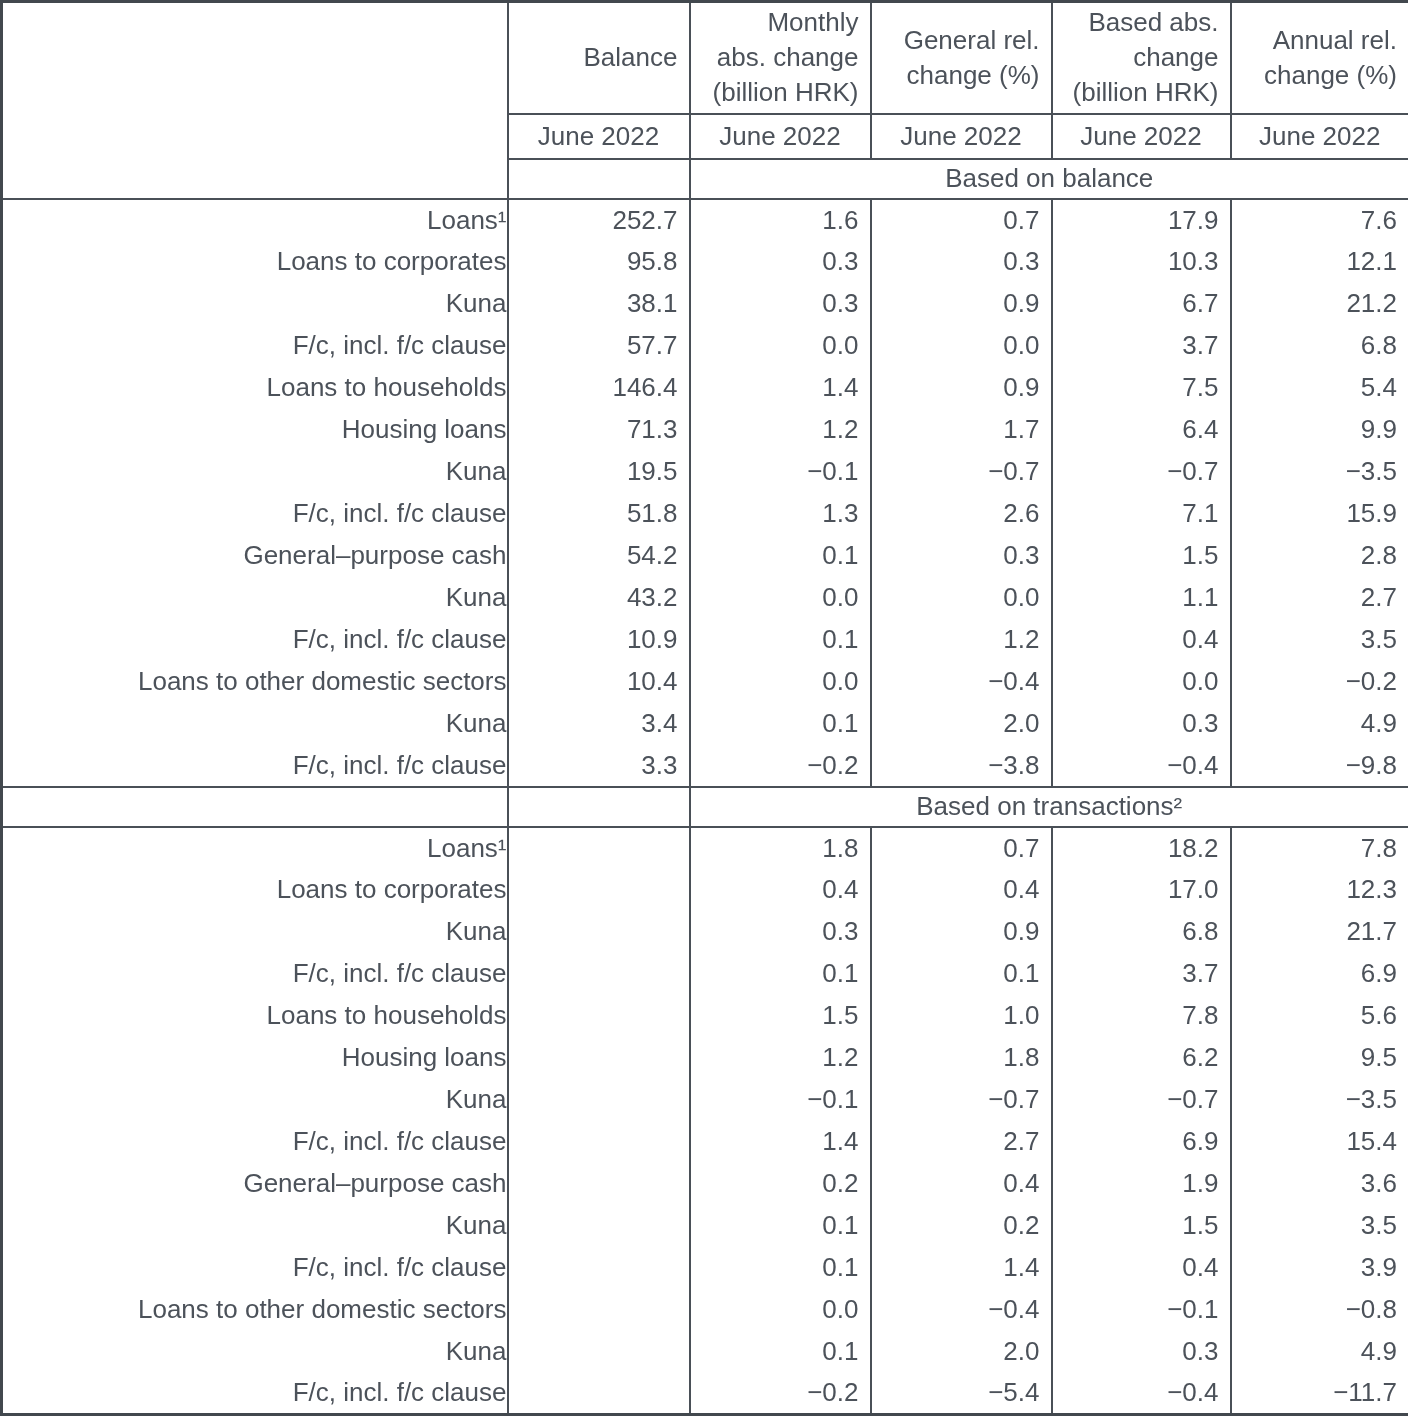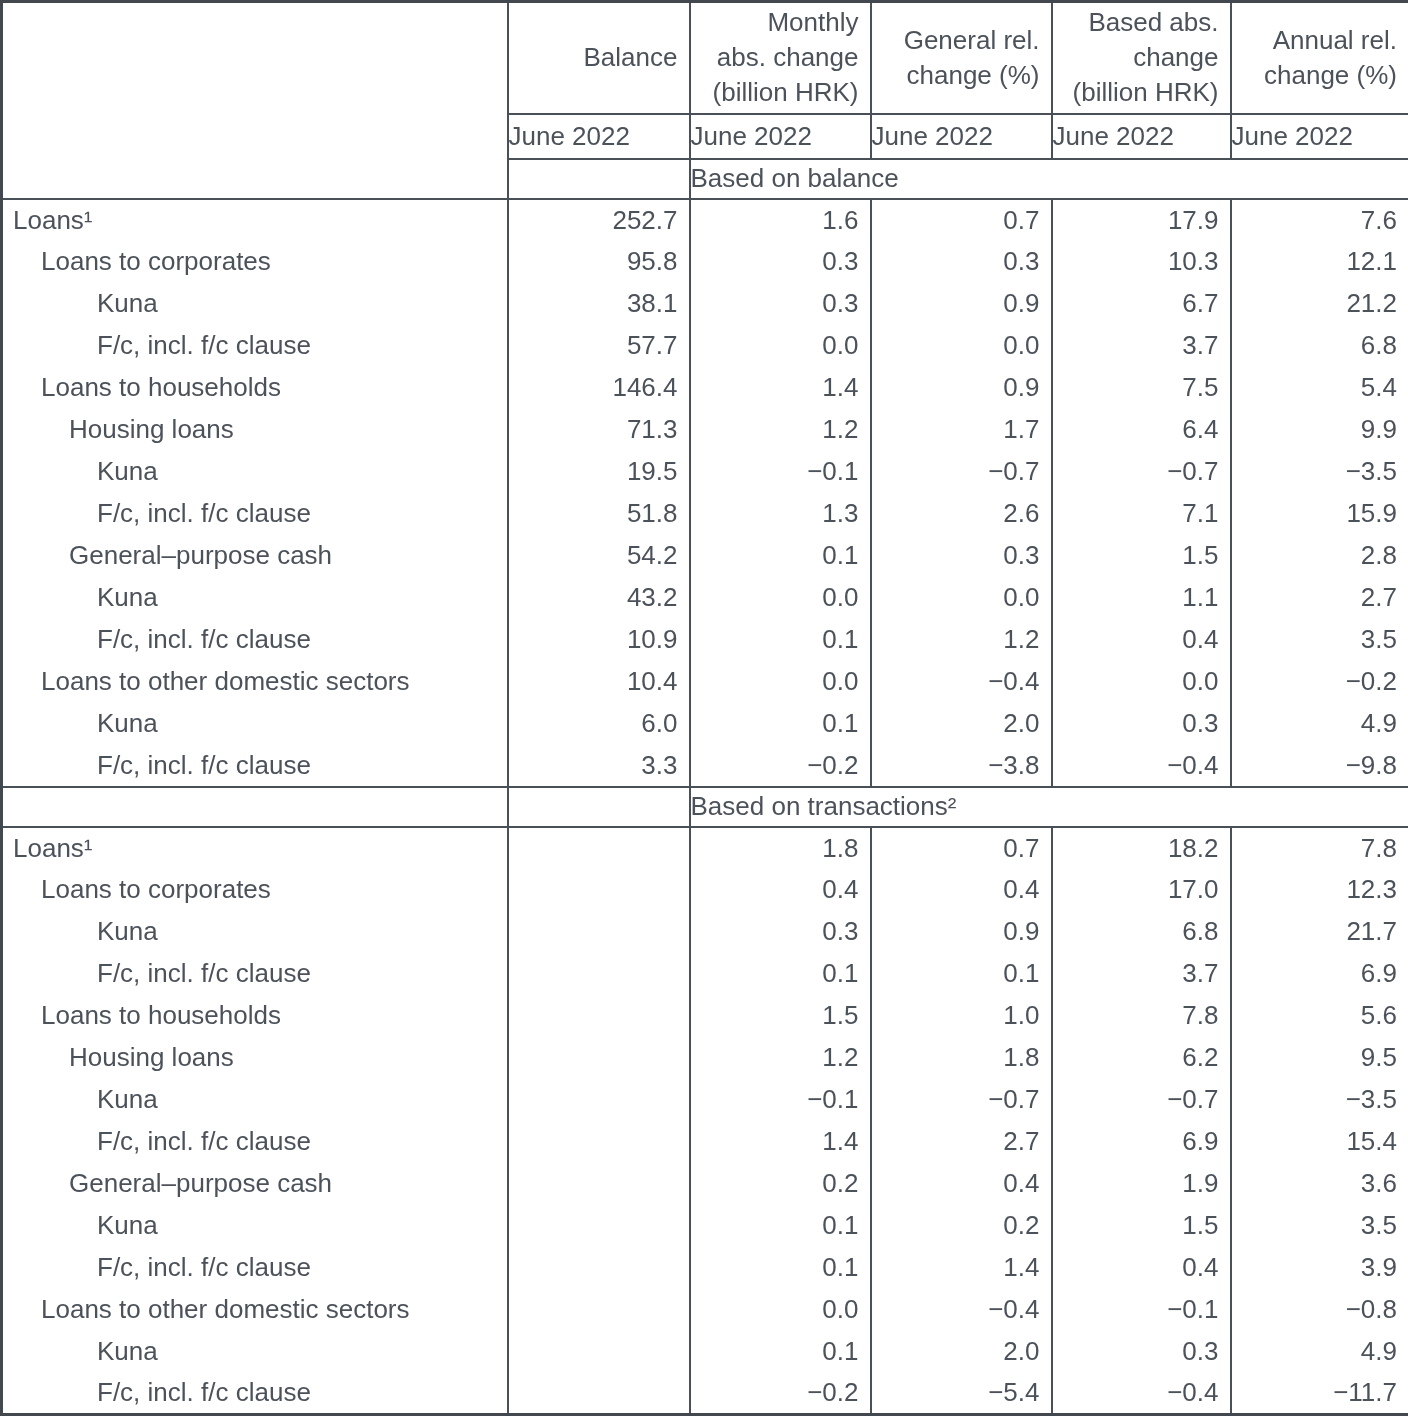--- a/index.html
+++ b/index.html
@@ -46,28 +46,29 @@
   tr.data-row { height: 42px; }
 
   th.colhead {
     text-align: right;
     vertical-align: middle;
     padding-right: 11px;
     line-height: 35px;
   }
   th.colhead span { display: block; }
   th.period {
-    text-align: left;
+    text-align: center;
     vertical-align: middle;
   }
   td.band-cell {
+    text-align: center;
     vertical-align: middle;
   }
   td.lab {
-    text-align: left;
+    text-align: right;
     vertical-align: middle;
   }
   td.num {
     text-align: right;
     vertical-align: middle;
     padding-right: 11px;
   }
   .ind0 { padding-left: 10px; }
   .ind1 { padding-left: 38px; }
   .ind2 { padding-left: 66px; }
@@ -215,21 +216,21 @@
         <tr class="data-row">
           <td class="lab ind1">Loans to other domestic sectors</td>
           <td class="num bL">10.4</td>
           <td class="num bL">0.0</td>
           <td class="num bL">−0.4</td>
           <td class="num bL">0.0</td>
           <td class="num bL">−0.2</td>
         </tr>
         <tr class="data-row">
           <td class="lab ind3">Kuna</td>
-          <td class="num bL">6.0</td>
+          <td class="num bL">3.4</td>
           <td class="num bL">0.1</td>
           <td class="num bL">2.0</td>
           <td class="num bL">0.3</td>
           <td class="num bL">4.9</td>
         </tr>
         <tr class="data-row">
           <td class="lab ind3 bb">F/c, incl. f/c clause</td>
           <td class="num bL bb">3.3</td>
           <td class="num bL bb">−0.2</td>
           <td class="num bL bb">−3.8</td>

